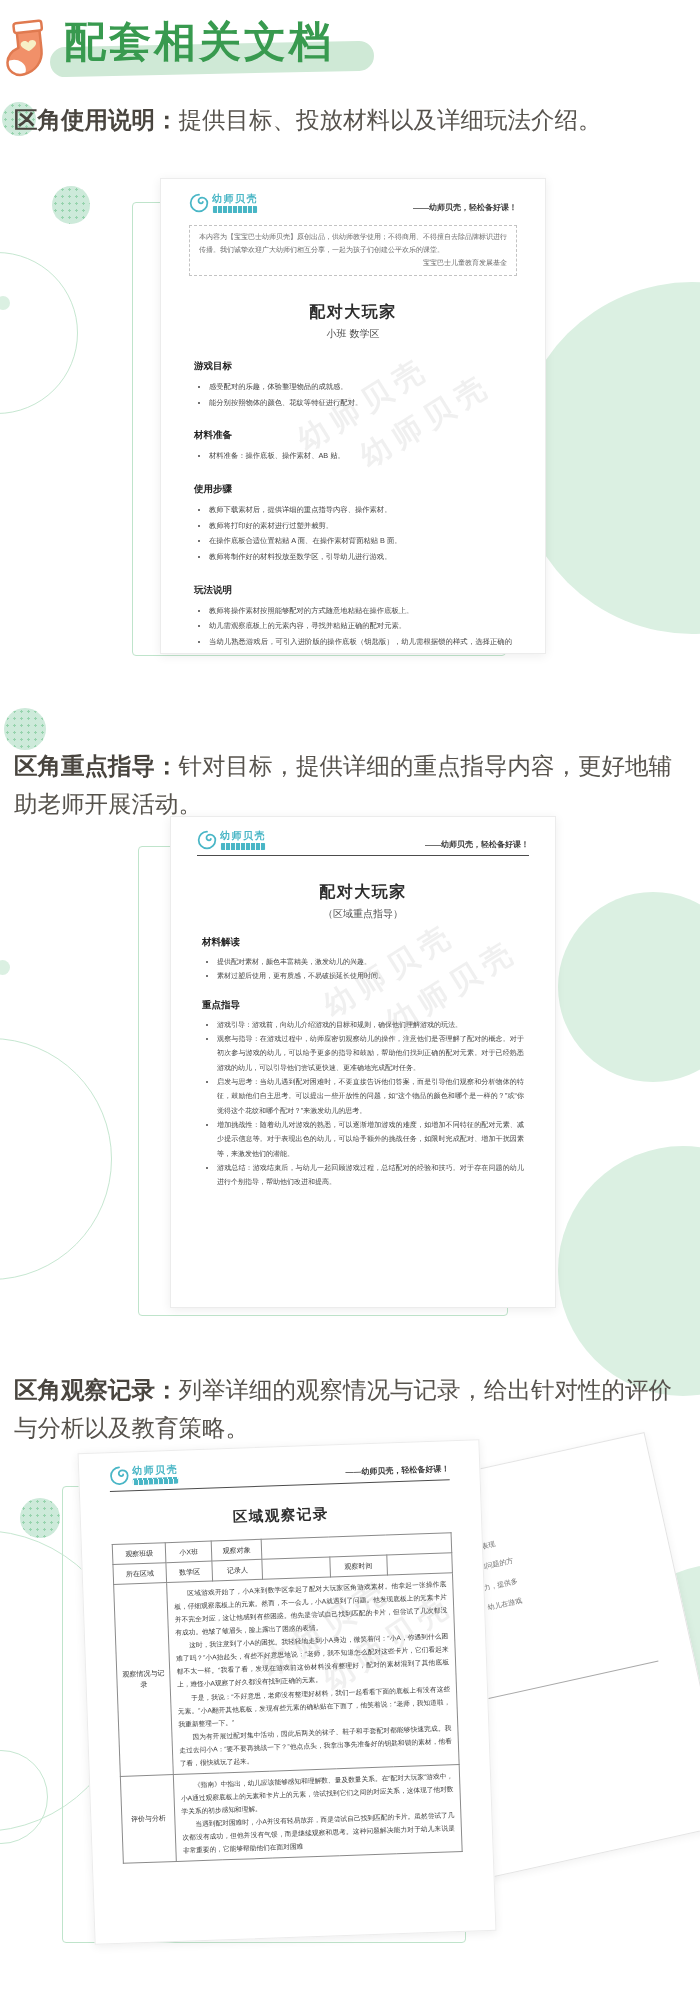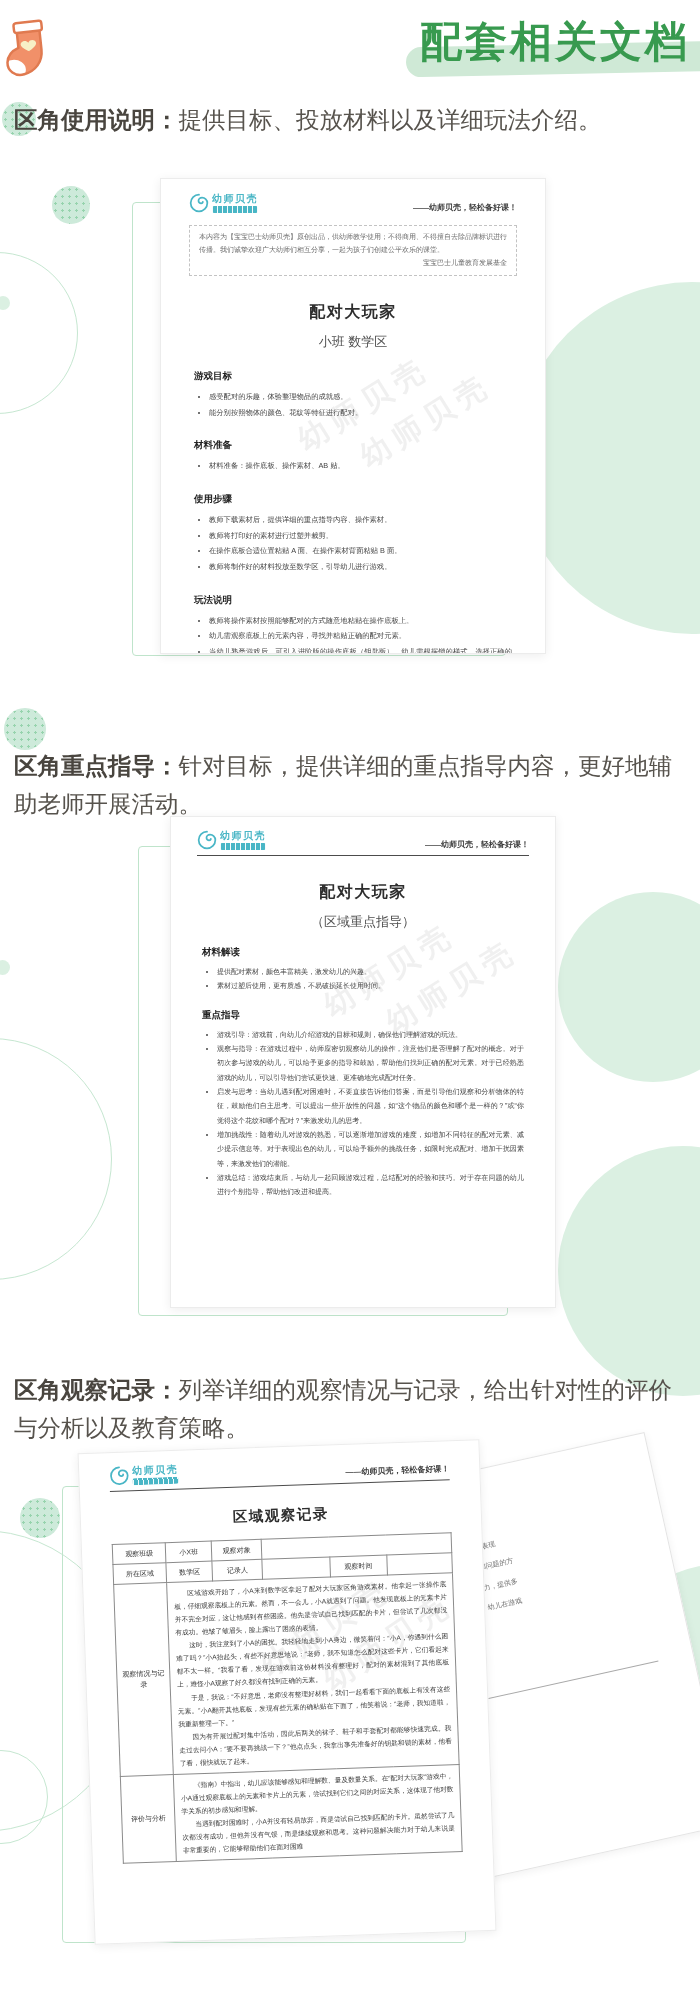--- a/index.html
+++ b/index.html
@@ -7,21 +7,21 @@
   .canvas{position:relative;width:700px;height:1990px;margin:0 auto;background:#fff;overflow:hidden;}
 
   
   .dec{position:absolute;border-radius:50%;z-index:1;}
   .mint{background:#dbf0e2;}
   .dotted{background-color:#cdeada;background-image:radial-gradient(#96d3ad 1.1px,transparent 1.3px);background-size:7px 7px;}
   .outline{border:1.5px solid #c6e7d1;background:transparent;}
   .drect{position:absolute;border:1.5px solid #bfe4cb;border-radius:4px;z-index:1;background:transparent;}
 
   
-  .hero{position:absolute;top:14px;left:0;width:700px;display:flex;justify-content:space-between;align-items:flex-start;z-index:5;}
+  .hero{position:absolute;top:14px;left:0;width:700px;display:flex;justify-content:flex-start;align-items:flex-start;z-index:5;}
   .sock{margin-top:6px;margin-right:2px;transform:rotate(-6deg);}
   .hero-wrap{position:relative;padding:4px 10px 8px 6px;}
   .swash{position:absolute;left:-8px;right:-30px;top:30px;bottom:0;background:#cfe9d6;border-radius:22px;transform:rotate(-1.2deg);z-index:0;}
   .hero-title{position:relative;z-index:1;font-size:42px;font-weight:900;color:#389a4f;letter-spacing:3px;line-height:1.15;}
 
   
   .sec-head{position:absolute;left:14px;width:664px;font-size:23.5px;line-height:1.6;color:#57534d;z-index:5;}
   .sec-label{font-weight:800;color:#49453f;}
 
   
@@ -34,21 +34,21 @@
   .logo-pill{width:46px;height:7px;border-radius:2px;margin-top:2px;background:#49b6c6;background-image:repeating-linear-gradient(90deg,rgba(255,255,255,.95) 0 1px,transparent 1px 5px);}
   .tagline{font-size:8px;font-weight:700;color:#3c3c3c;white-space:nowrap;}
   .wm{position:absolute;transform:rotate(-32deg);color:rgba(110,110,110,.10);font-weight:800;font-size:30px;letter-spacing:7px;white-space:nowrap;pointer-events:none;z-index:0;}
   .wm span{display:block;}
   .wm span + span{margin-left:44px;margin-top:6px;}
 
   .disc-box{border:1px dashed #c3c3c3;margin-top:12px;padding:5px 9px;font-size:7px;color:#6b6b6b;line-height:1.85;position:relative;z-index:1;}
   .disc-sign{text-align:right;}
   .doc-title{font-size:16px;font-weight:800;text-align:center;color:#2e2e2e;letter-spacing:1.5px;margin-top:26px;position:relative;z-index:1;}
   .doc-title.sm{font-size:14.5px;margin-top:20px;}
-  .doc-subtitle{font-size:13px;text-align:center;color:#4f4f4f;margin-top:10px;position:relative;z-index:1;}
+  .doc-subtitle{font-size:10px;text-align:center;color:#4f4f4f;margin-top:4px;position:relative;z-index:1;}
   .doc-sec{margin-top:19px;padding:0 5px;position:relative;z-index:1;}
   .doc-sec-h{font-size:9.5px;font-weight:800;color:#222;}
   .doc-sec ul{margin:6px 0 0 15px;padding:0;}
   .doc-sec li{font-size:7.3px;color:#454545;line-height:2.15;text-align:justify;}
   .page2 .doc-sec li{font-size:7px;line-height:2.05;}
   .page2 .doc-sec{margin-top:15px;}
 
   
   .obs-table{width:100%;border-collapse:collapse;margin-top:13px;position:relative;z-index:1;}
   .obs-table td{border:0.9px solid #8b8b8b;font-size:7px;color:#333;}

